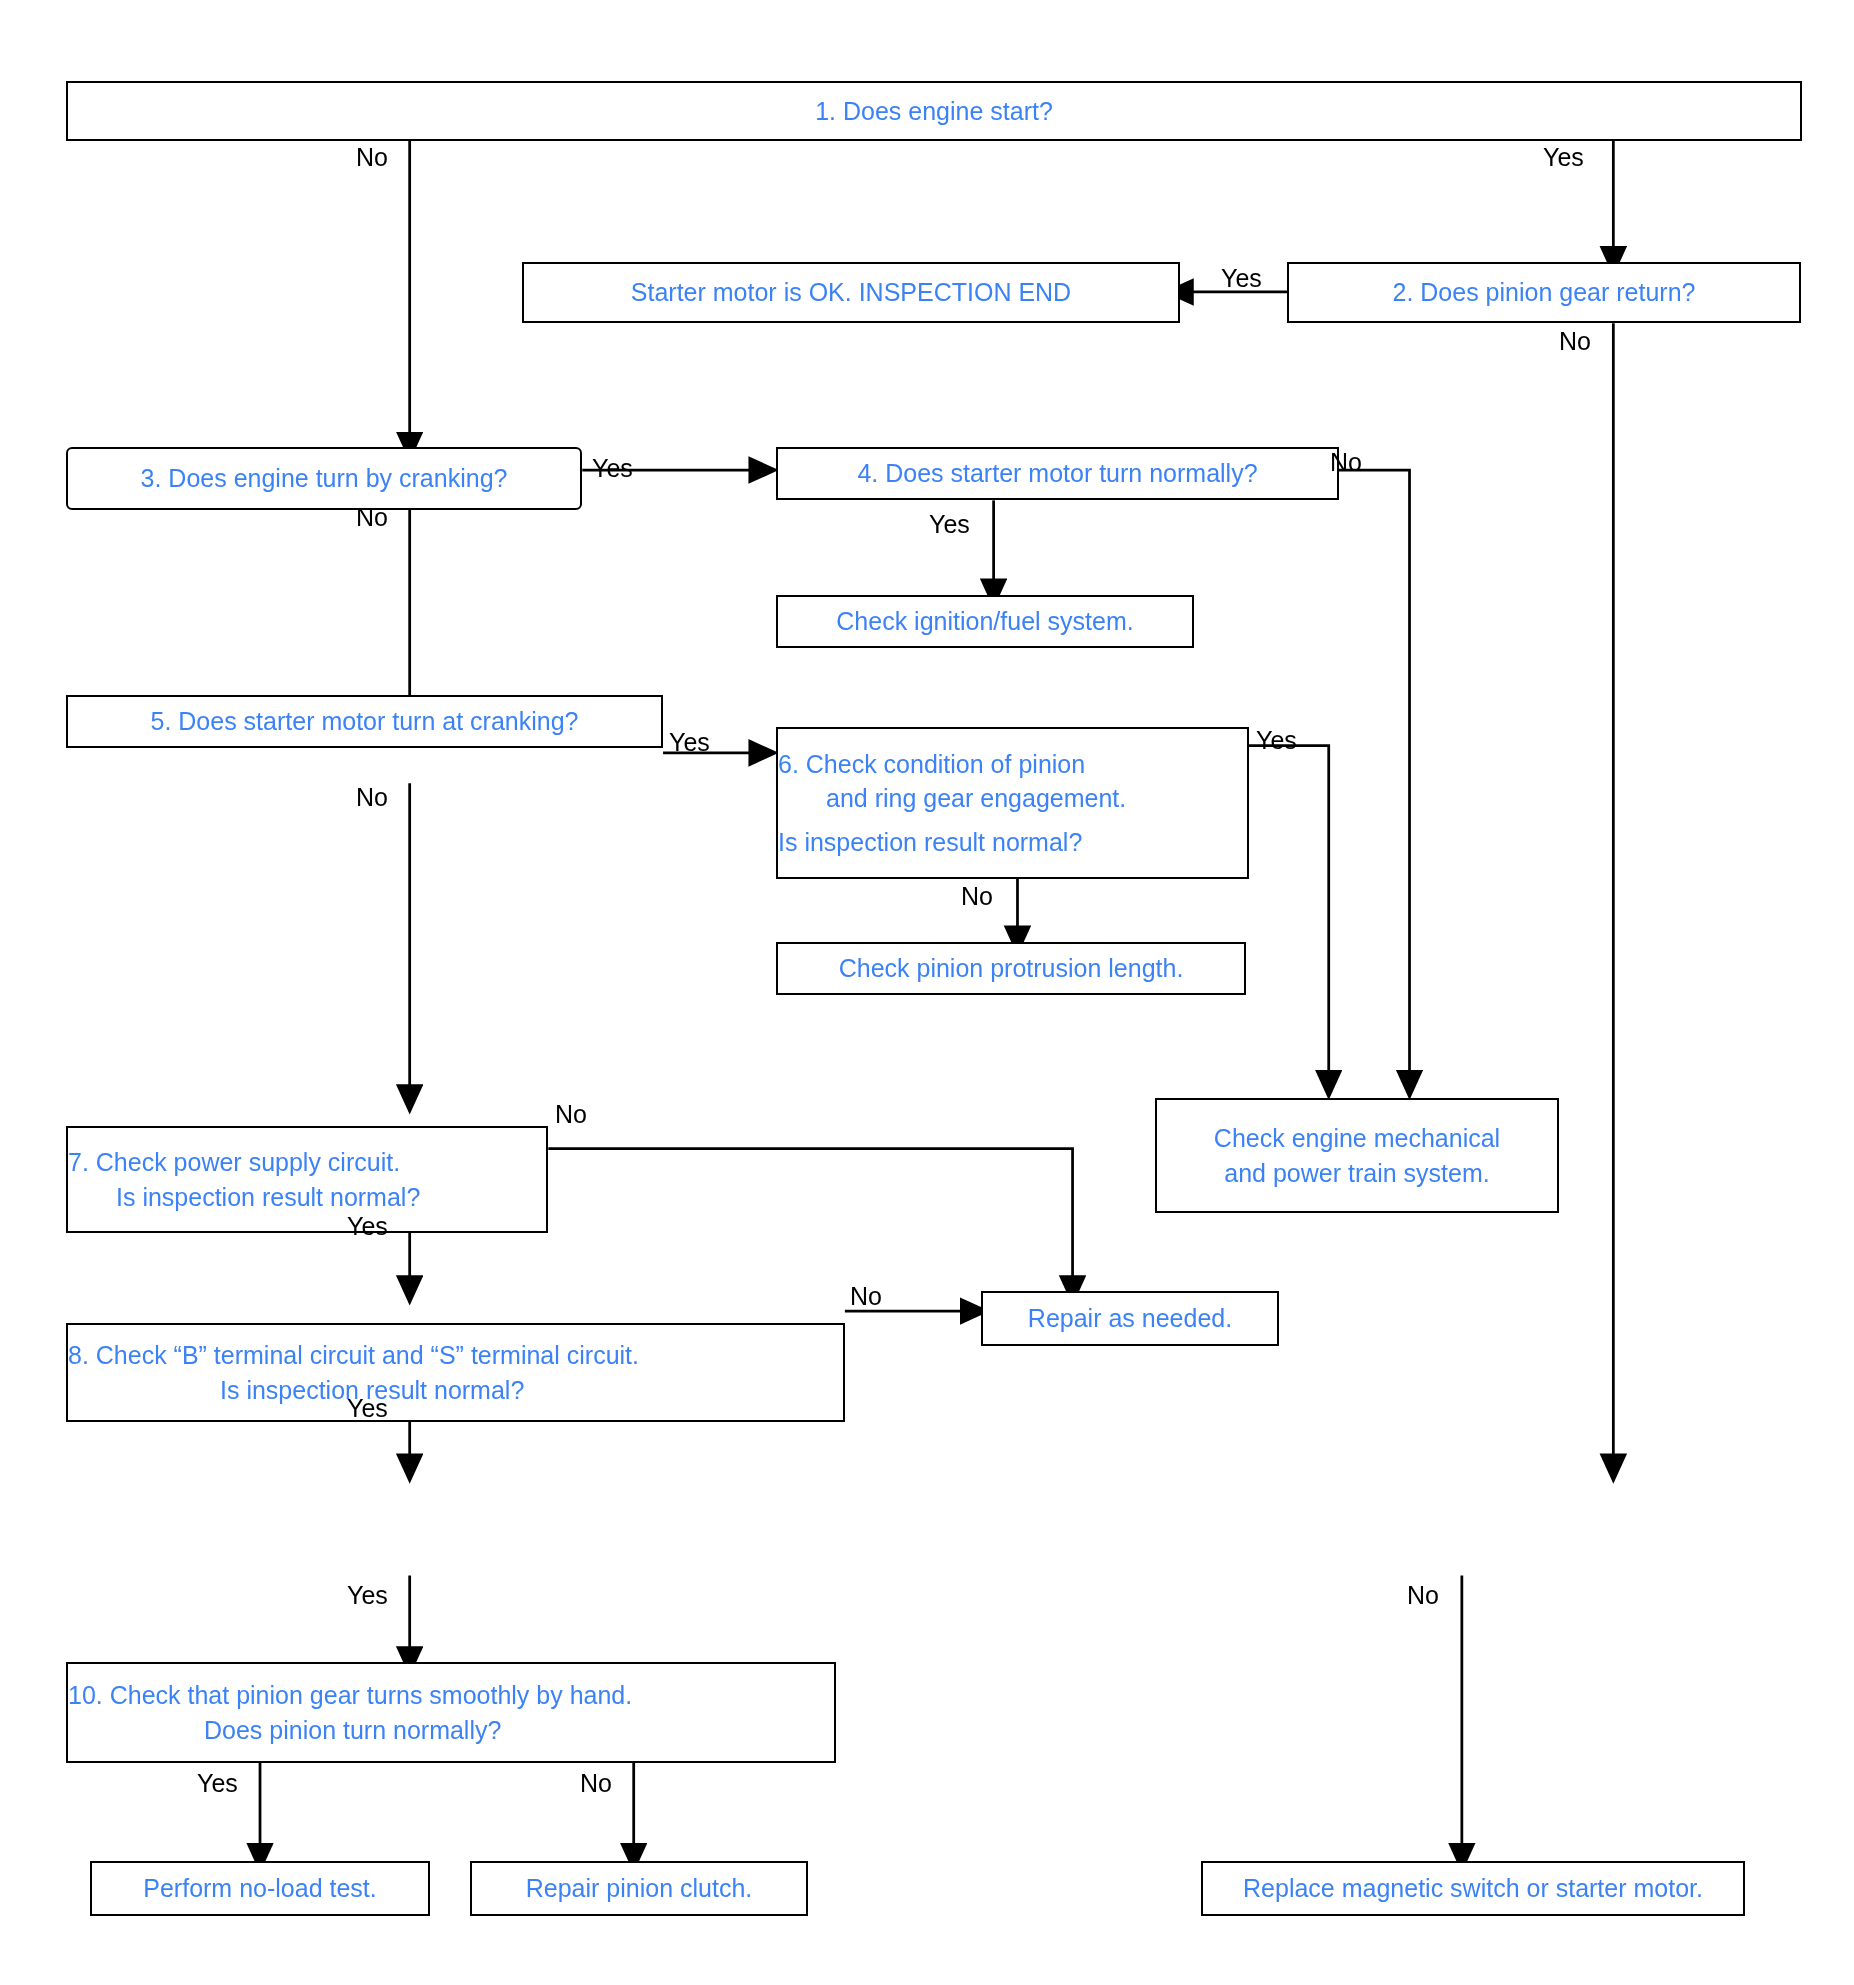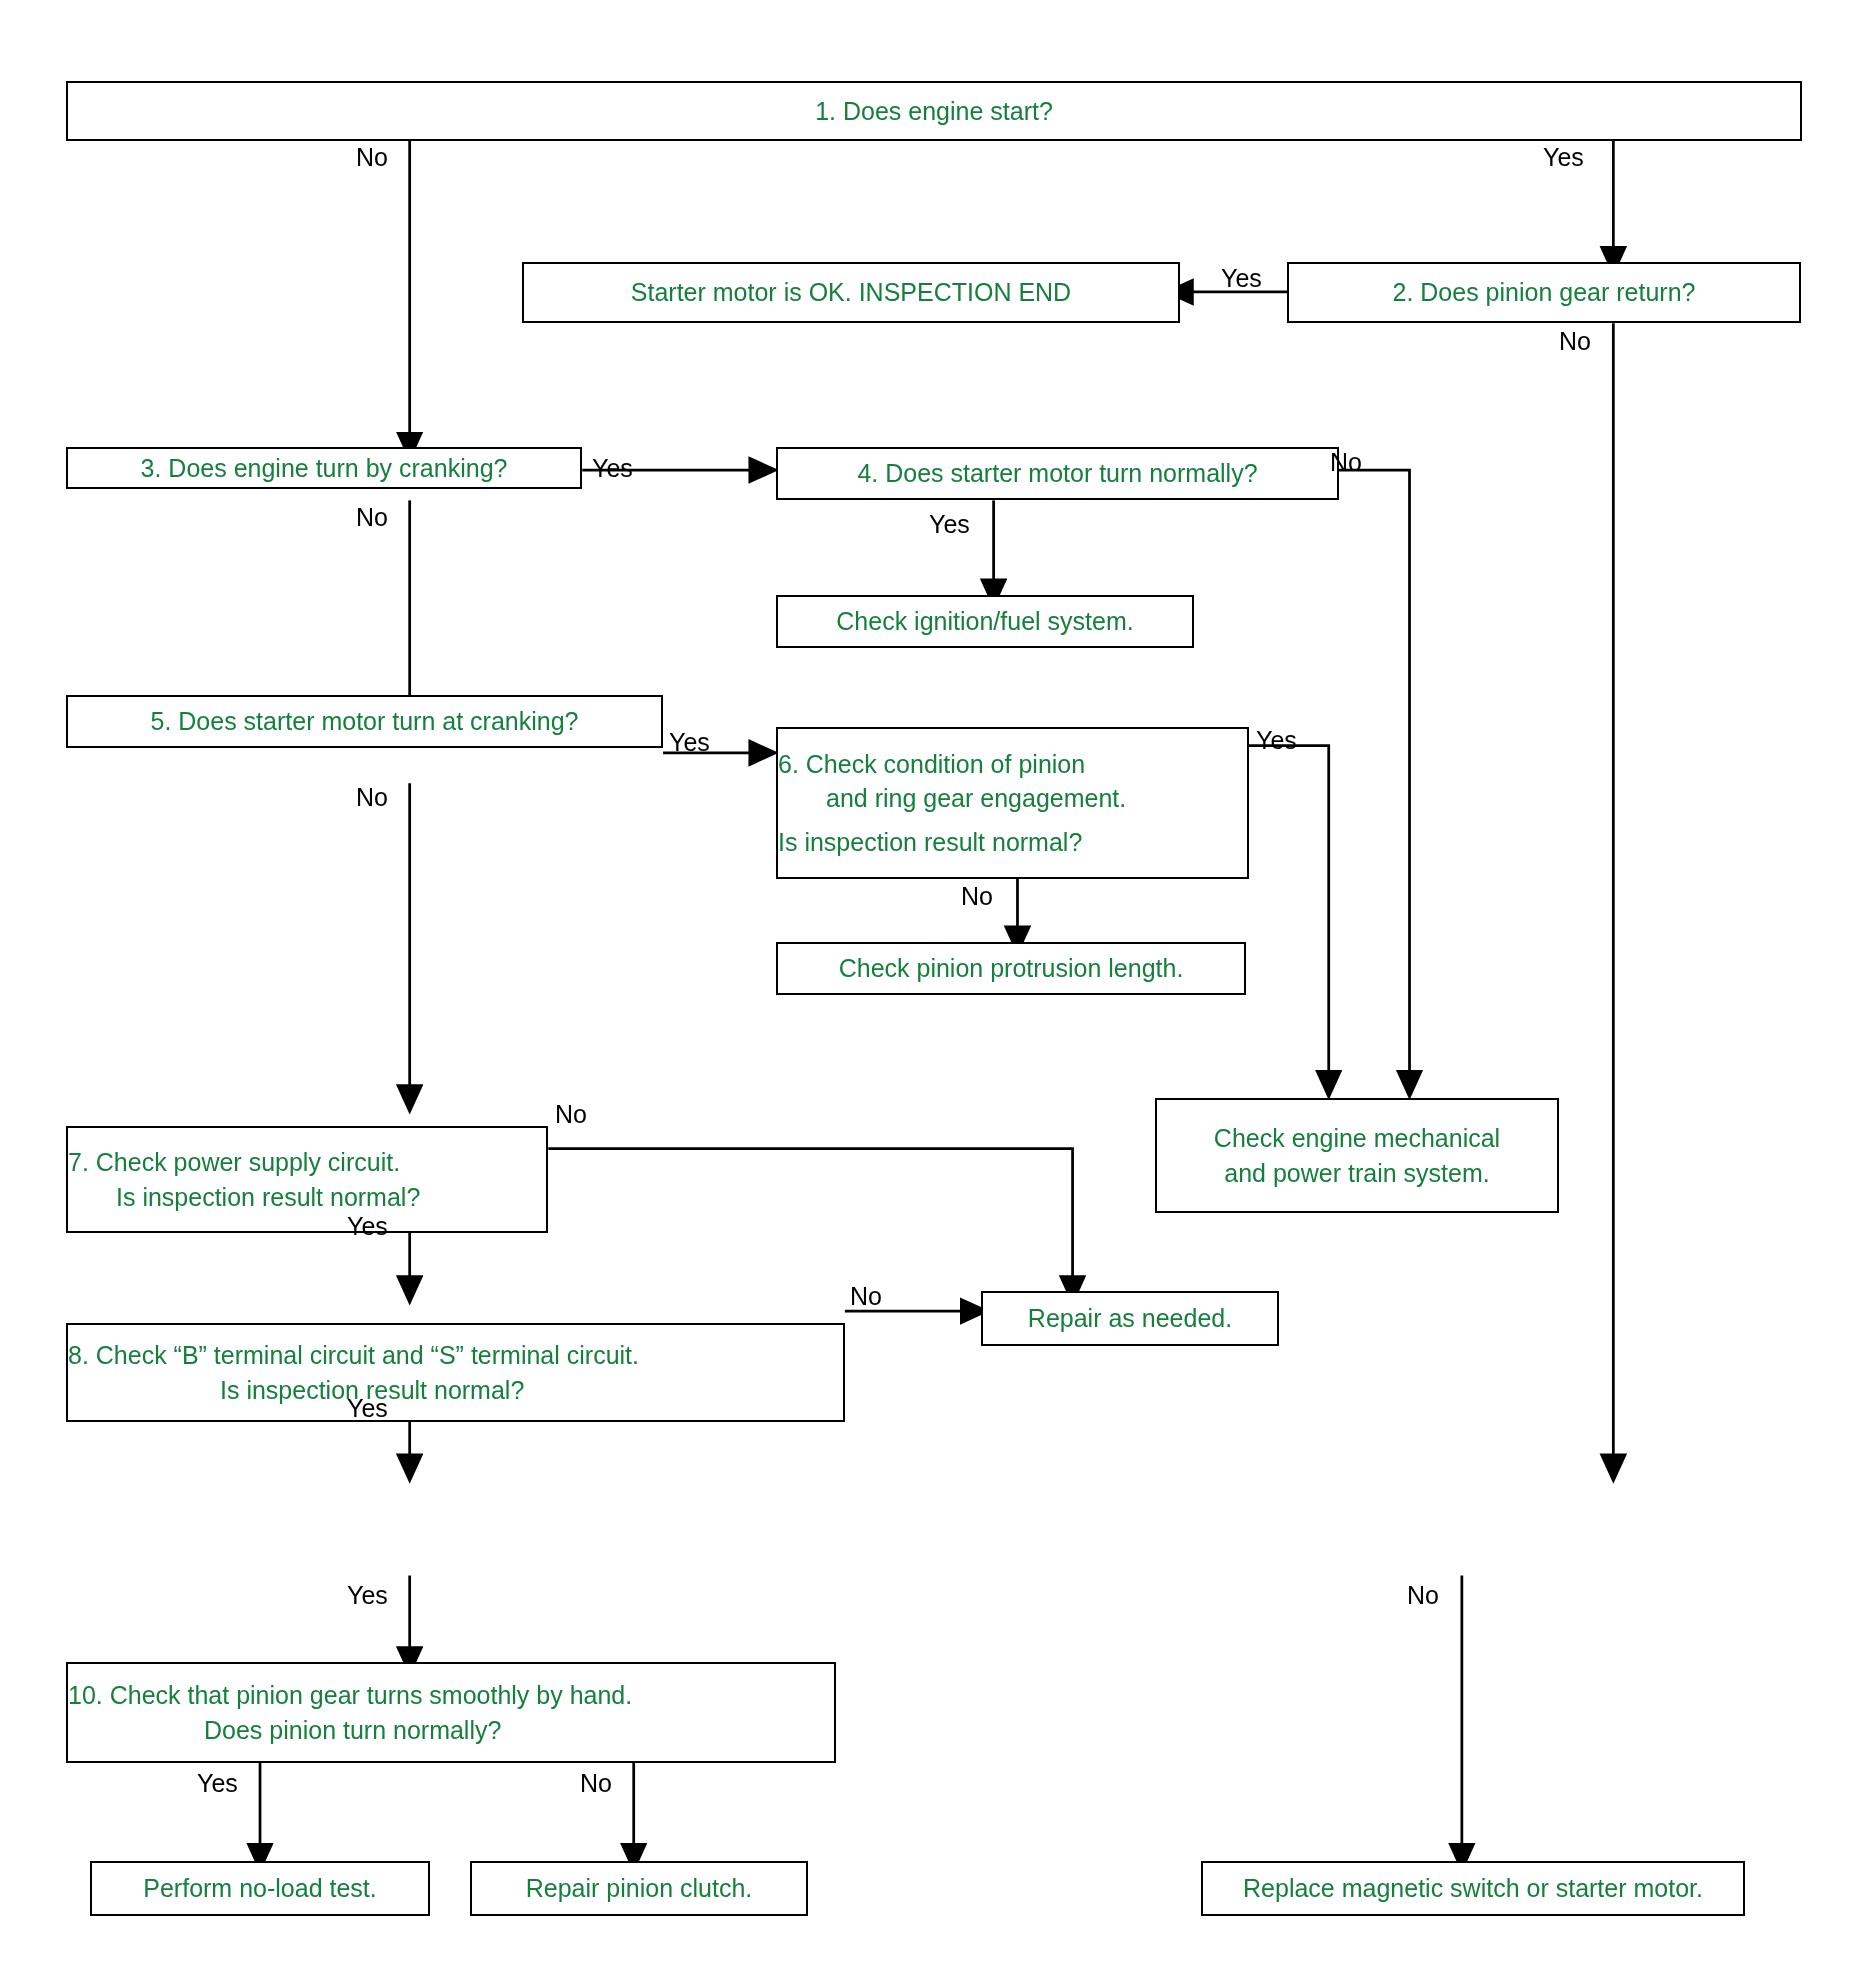--- a/index.html
+++ b/index.html
@@ -1,21 +1,21 @@
 <!DOCTYPE html>
 <html style="font-size:14.7px"><head>
 <meta charset="utf-8">
 <style>
   html,body{margin:0;padding:0;background:#ffffff;}
   #root{position:relative;width:1855px;height:1985px;background:#ffffff;
         font-family:"Liberation Sans","DejaVu Sans",sans-serif;}
   svg.layer{position:absolute;left:0;top:0;width:1855px;height:1985px;overflow:visible;}
   .node{position:absolute;box-sizing:border-box;border:2.8px solid #000;background:#fff;
         display:flex;flex-direction:column;align-items:center;justify-content:center;
-        font-size:25px;color:#15803d;line-height:1.38;}
+        font-size:25px;color:#3b82f6;line-height:1.38;}
   .node .ln{white-space:pre;}
   .node.align-left{align-items:flex-start;}
   .node.indent .ln2{padding-left:48px;}
   .edgelabel{position:absolute;font-size:25px;color:#000;white-space:nowrap;line-height:1;}
 </style>
 </head>
 <body>
 
 <div id="root">
 
@@ -74,21 +74,21 @@
   </div>
 
   <div class="node" style="left:522px;top:262px;width:658px;height:61px;">
     <span class="ln">Starter motor is OK. INSPECTION END</span>
   </div>
 
   <div class="node" style="left:1287px;top:262px;width:514px;height:61px;">
     <span class="ln">2. Does pinion gear return?</span>
   </div>
 
-  <div class="node" style="left:66px;top:447px;width:516px;height:42px;">
+  <div class="node" style="left:66px;top:447px;width:516px;height:63px;border-radius:6px;">
     <span class="ln">3. Does engine turn by cranking?</span>
   </div>
 
   <div class="node" style="left:776px;top:447px;width:563px;height:53px;">
     <span class="ln">4. Does starter motor turn normally?</span>
   </div>
 
   <div class="node" style="left:776px;top:595px;width:418px;height:53px;">
     <span class="ln">Check ignition/fuel system.</span>
   </div>

